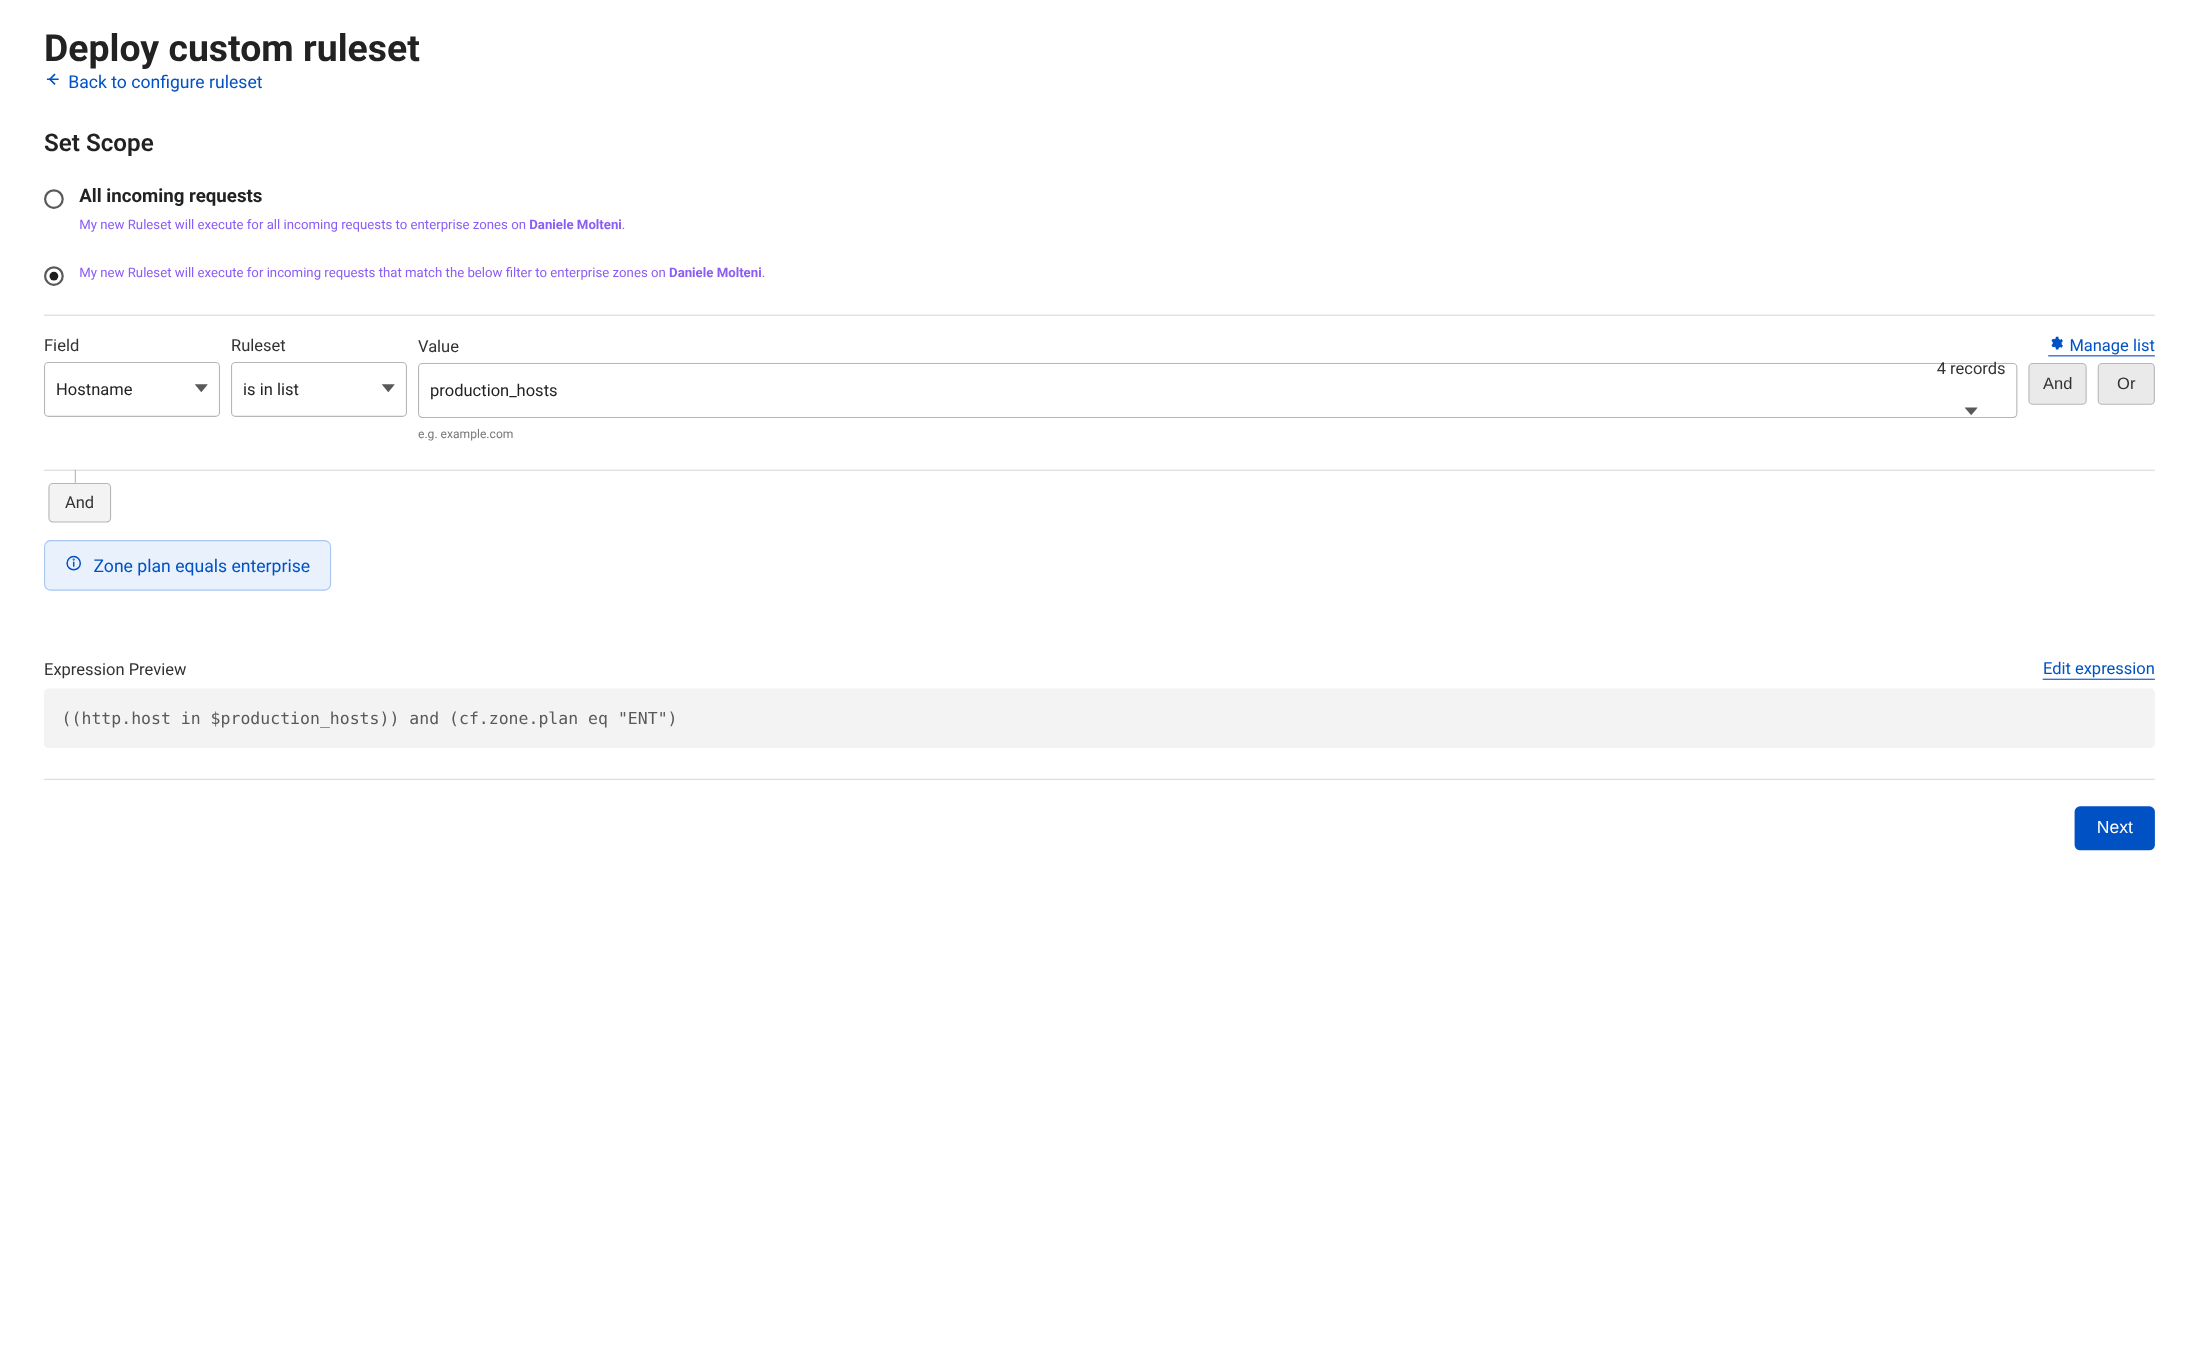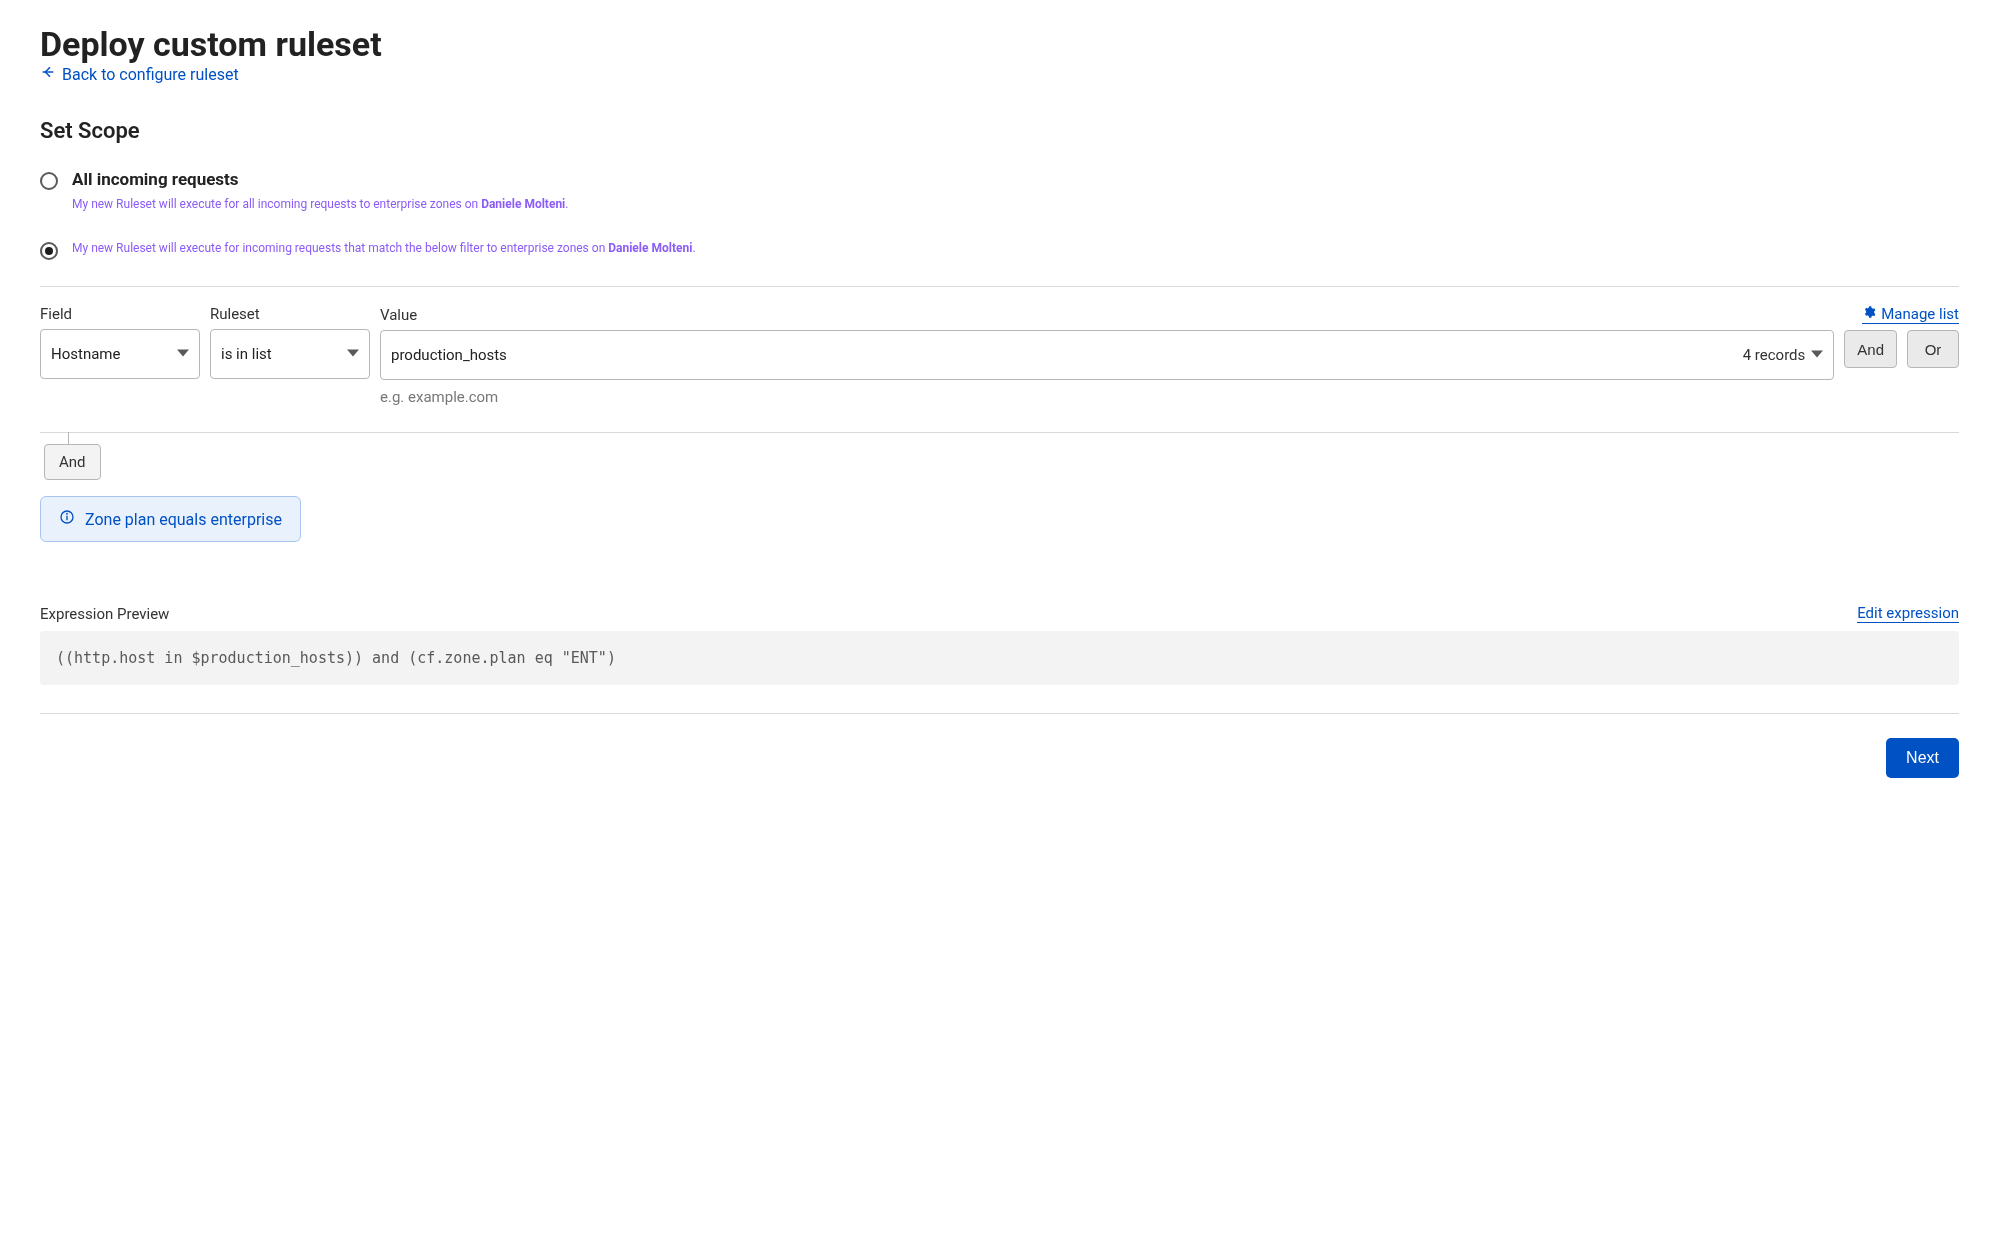--- a/index.html
+++ b/index.html
@@ -133,21 +133,21 @@
     background: #eaeaea;
     border: 1px solid #b6b6b6;
     border-radius: 4px;
     color: #333;
     font-size: 15px;
     padding: 0 12px;
     cursor: pointer;
   }
 
   .hint {
-    font-size: 15px;
+    font-size: 11px;
     color: #777;
     margin-top: 8px;
     margin-left: 340px;
   }
 
   hr.divider2 {
     border: none;
     border-top: 1px solid #d9d9d9;
     margin: 26px 0 0 0;
   }
@@ -303,21 +303,21 @@
           <svg viewBox="0 0 24 24">
               <path d="M12 8a4 4 0 100 8 4 4 0 000-8zm9 4a7.9 7.9 0 00-.1-1.3l2.1-1.6-2-3.5-2.5 1a8 8 0 00-2.2-1.3L16 2h-4l-.3 2.6a8 8 0 00-2.2 1.3l-2.5-1-2 3.5 2.1 1.6A8 8 0 007 12c0 .4 0 .9.1 1.3L5 14.9l2 3.5 2.5-1a8 8 0 002.2 1.3L12 22h4l.3-2.6a8 8 0 002.2-1.3l2.5 1 2-3.5-2.1-1.6c.1-.4.1-.9.1-1.3z"></path>
             </svg>
         </span>
         <span>Manage list</span>
       </a>
     </div>
     <div class="value-wrapper">
       <div class="value-box value-col-inner">
         <span class="value-left">production_hosts</span>
-        <span style="display:flex;align-items:center;gap:6px;">
+        <span style="display:flex;align-items:center;gap:22px;flex-direction:column;">
           <span class="records">4 records</span>
           <span class="caret"><svg viewBox="0 0 10 6">
                 <path d="M0 0l5 6 5-6z"></path>
               </svg></span>
         </span>
       </div>
       <button class="op-btn">And</button>
       <button class="op-btn">Or</button>
     </div>
   </div>

